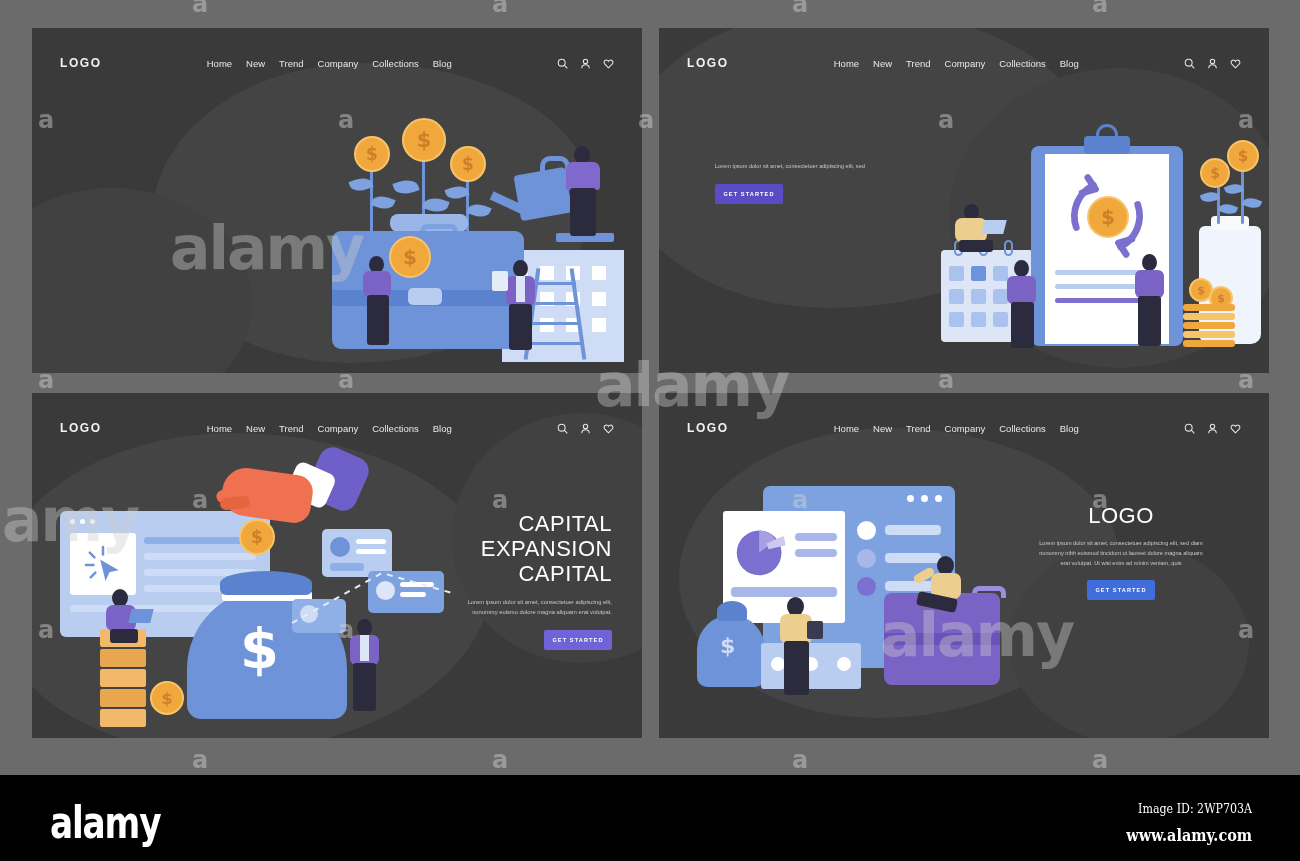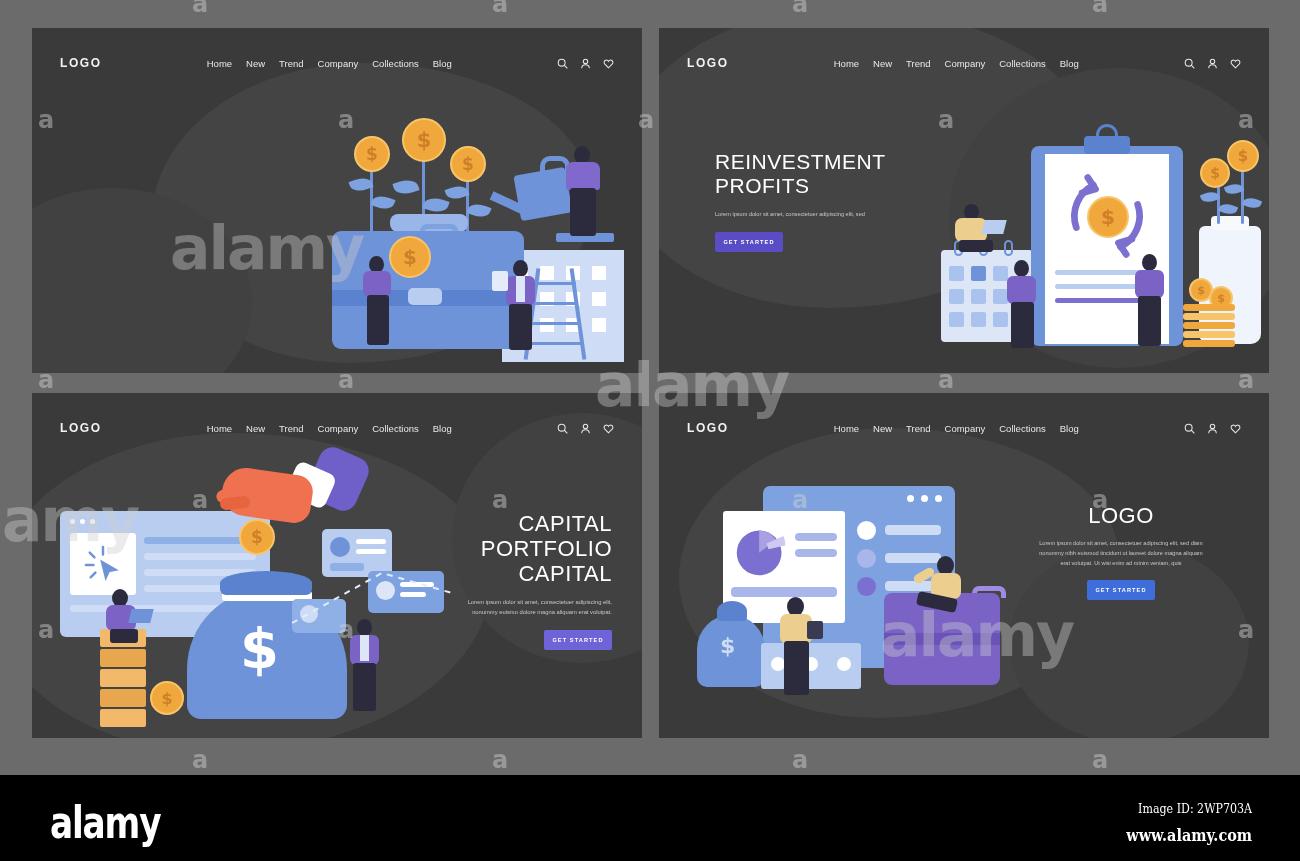--- a/index.html
+++ b/index.html
@@ -187,24 +187,20 @@
             <circle cx="8" cy="5" r="3.2"></circle>
             <path d="M2.5 15c0-3.2 2.5-5.3 5.5-5.3s5.5 2.1 5.5 5.3"></path>
           </svg>
         <svg width="11" height="11" viewBox="0 0 16 16" fill="none" stroke="#e8e8e8" stroke-width="1.5">
             <path d="M8 14.2 2.4 8.6a3.4 3.4 0 1 1 5.6-3.8 3.4 3.4 0 1 1 5.6 3.8Z"></path>
           </svg>
       </div>
     </div>
 
     <div class="hero" style="left:56px; top:122px; width:230px; text-align:left;">
-      <h1 style="font-size:21px;">
-        <span>REINVESTMENT</span><br>
-        <span>PROFITS</span>
-      </h1>
       <p style="font-size:5.6px; margin-top:12px; width:200px;">Lorem ipsum dolor sit amet, consectetuer adipiscing elit, sed</p>
       <button class="btn" style="margin-top:12px; background:#5a4cc4;">GET STARTED</button>
     </div>
 
     <div class="art" style="left:0; top:0; width:610px; height:345px;">
 
       <div style="position:absolute; left:282px; top:222px; width:92px; height:92px; background:#dce6f7; border-radius:4px;"></div>
       <div style="position:absolute; left:295px; top:212px; width:9px; height:16px; border:2.5px solid #6f93d8; border-radius:5px;"></div>
       <div style="position:absolute; left:320px; top:212px; width:9px; height:16px; border:2.5px solid #6f93d8; border-radius:5px;"></div>
       <div style="position:absolute; left:345px; top:212px; width:9px; height:16px; border:2.5px solid #6f93d8; border-radius:5px;"></div>
@@ -298,21 +294,21 @@
           </svg>
         <svg width="11" height="11" viewBox="0 0 16 16" fill="none" stroke="#e8e8e8" stroke-width="1.5">
             <path d="M8 14.2 2.4 8.6a3.4 3.4 0 1 1 5.6-3.8 3.4 3.4 0 1 1 5.6 3.8Z"></path>
           </svg>
       </div>
     </div>
 
     <div class="hero" style="right:30px; top:118px; width:218px; text-align:right;">
       <h1 style="font-size:22px;">
         <span>CAPITAL</span><br>
-        <span>PORTFOLIO</span><br>
+        <span>EXPANSION</span><br>
         <span>CAPITAL</span>
       </h1>
       <p style="font-size:5.8px; margin-top:11px; margin-left:auto; width:145px;">Lorem ipsum dolor sit amet, consectetuer adipiscing elit, nonummy euismo dolore magna aliquam erat volutpat.</p>
       <button class="btn" style="margin-top:12px; background:#6f63d8;">GET STARTED</button>
     </div>
 
     <div class="art" style="left:0; top:0; width:610px; height:345px;">
 
       <div style="position:absolute; left:28px; top:118px; width:210px; height:126px; background:#b9cdf0; border-radius:6px;"></div>
       <div style="position:absolute; left:38px; top:126px; width:5px; height:5px; background:#ffffff; border-radius:50%;"></div>

